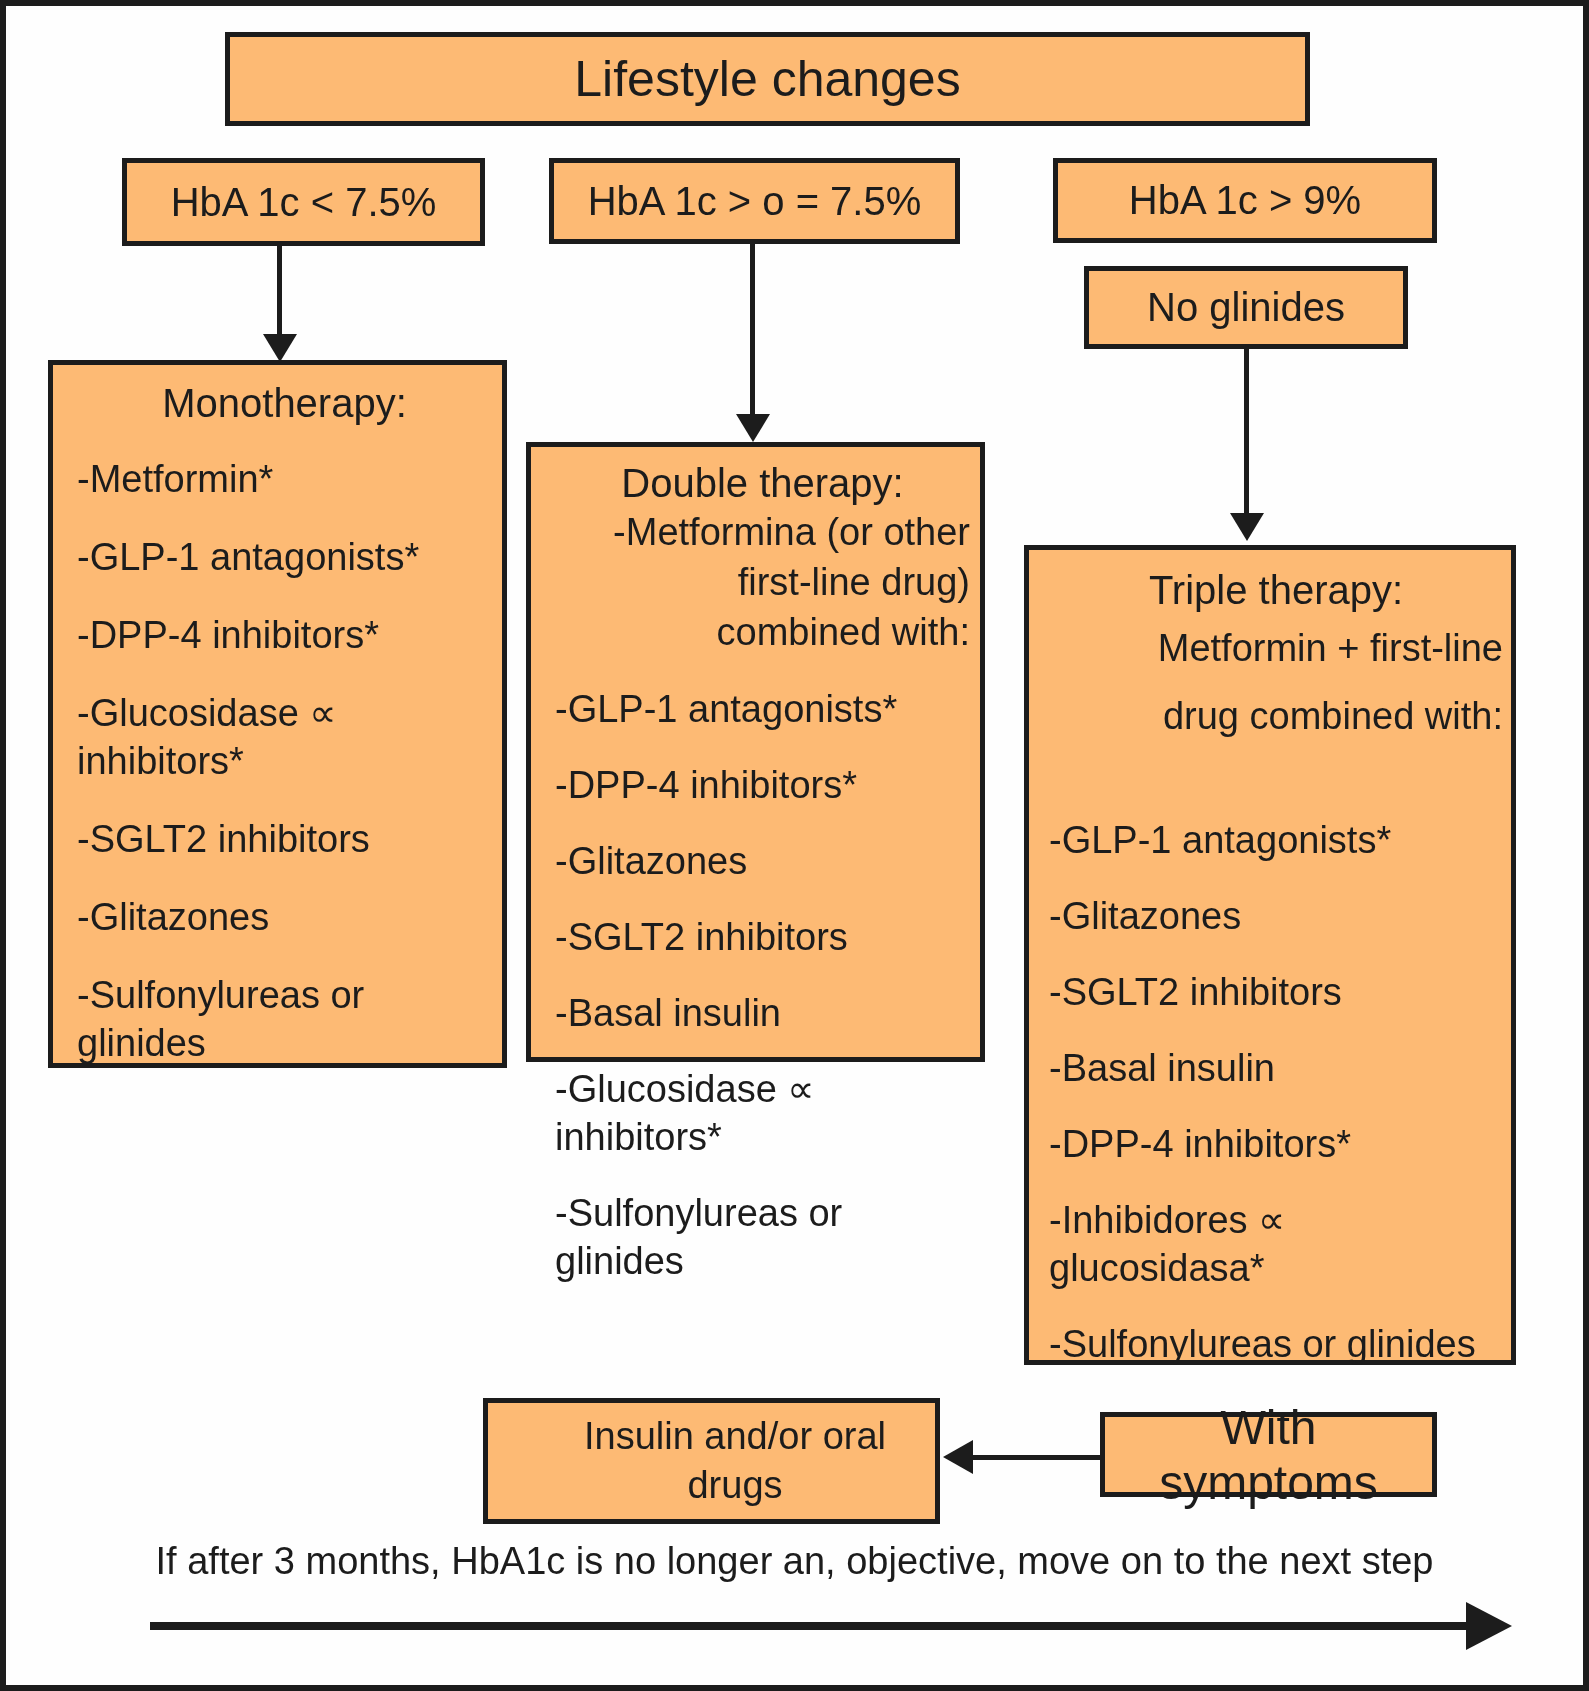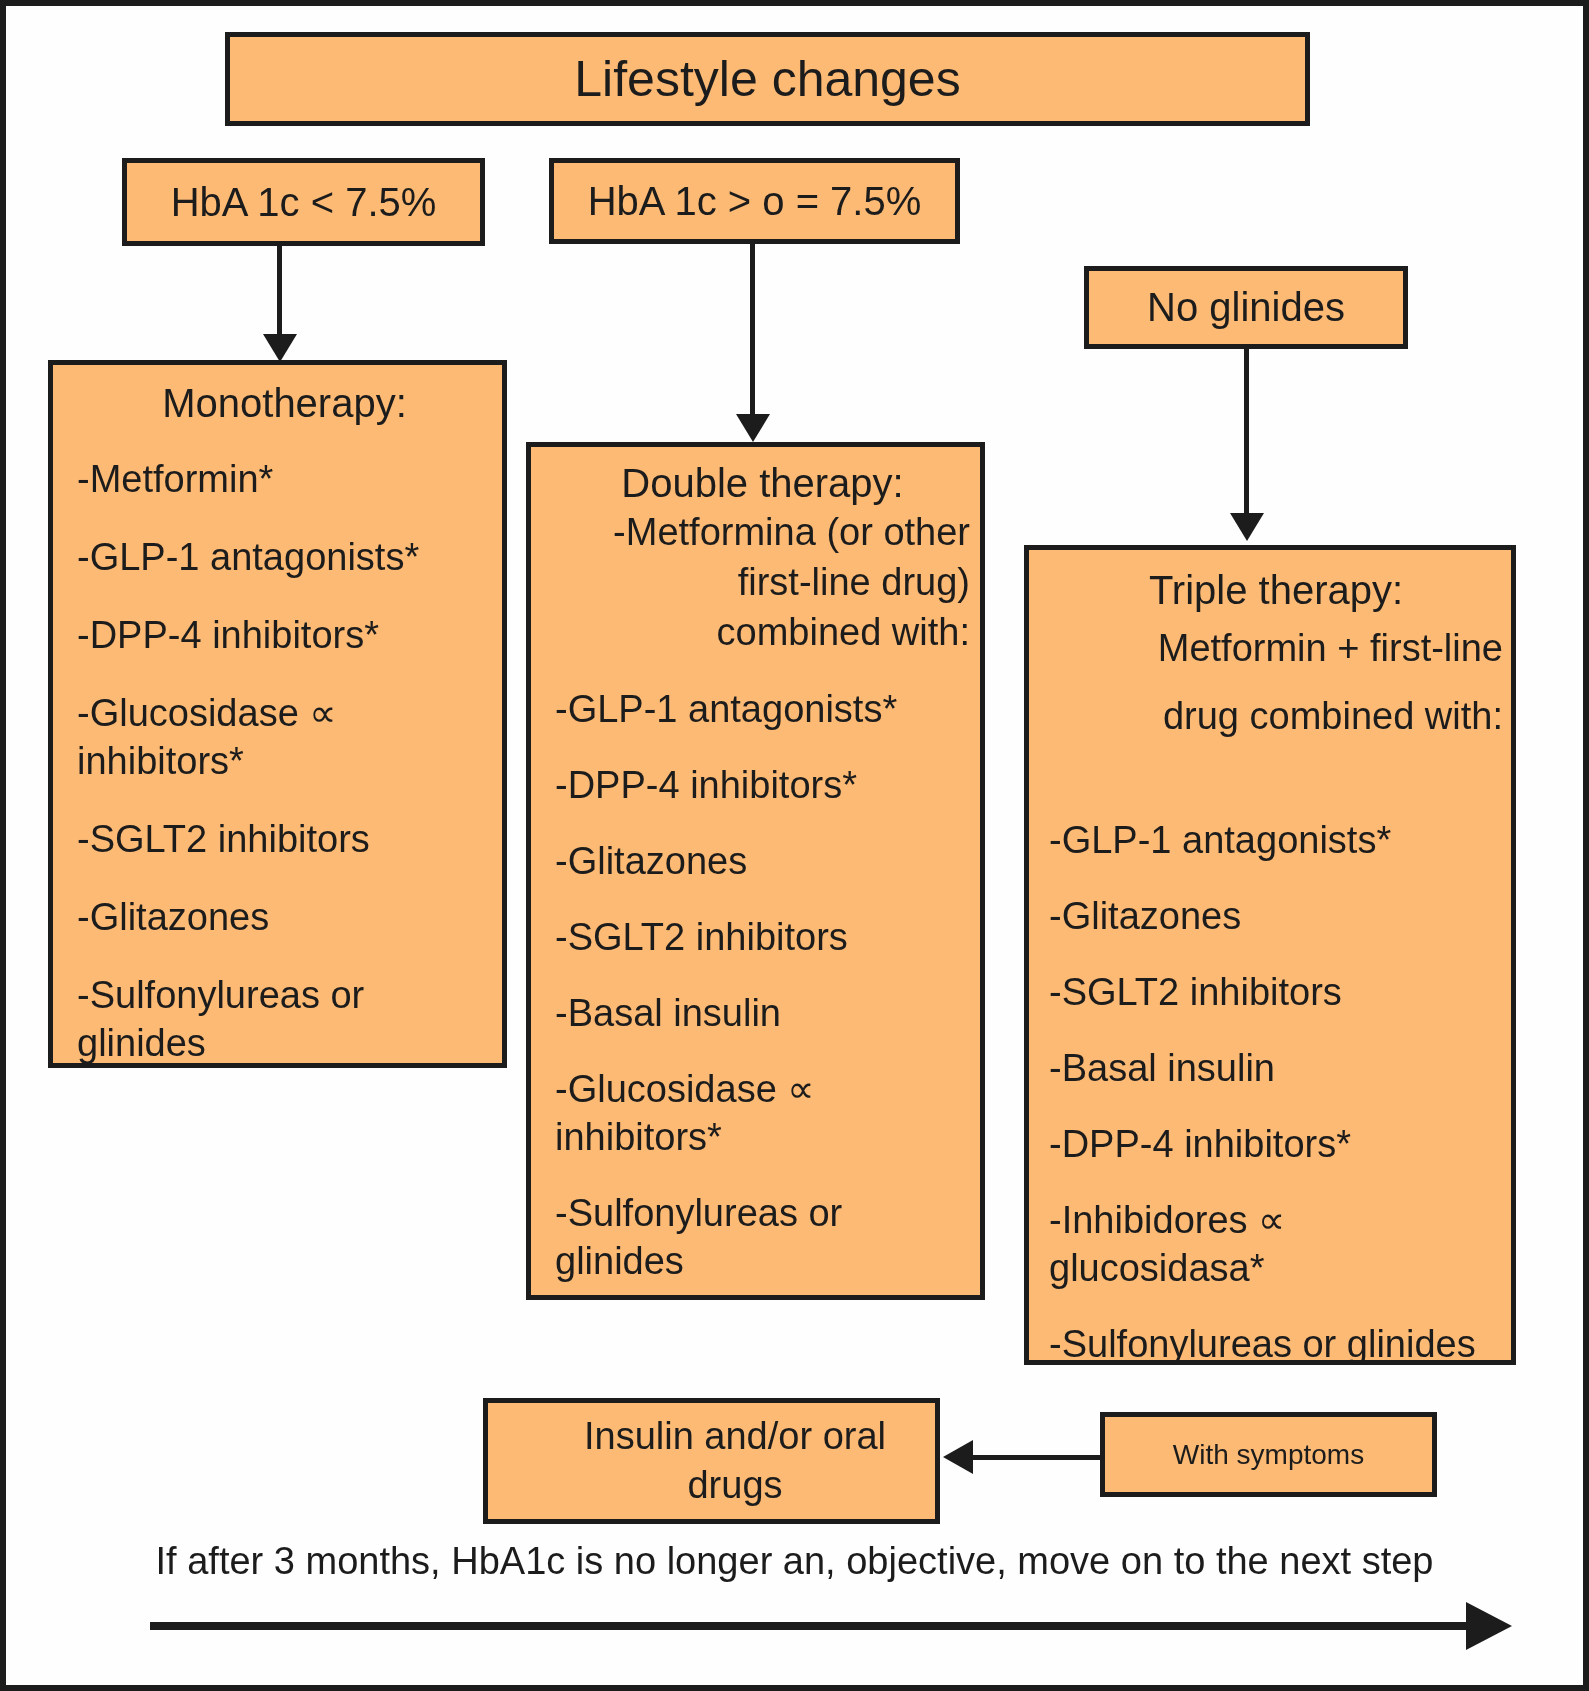--- a/index.html
+++ b/index.html
@@ -32,20 +32,23 @@
   <div class="box" style="left:225px;top:32px;width:1085px;height:94px;display:flex;align-items:center;justify-content:center;font-size:50px;">
     <span>Lifestyle changes</span>
   </div>
 
   <div class="box cond" style="left:122px;top:158px;width:363px;height:88px;">
     <span>HbA 1c &lt; 7.5%</span>
   </div>
   <div class="box cond" style="left:549px;top:158px;width:411px;height:86px;">
     <span>HbA 1c &gt; o = 7.5%</span>
   </div>
+  <div class="box cond" style="left:1053px;top:158px;width:384px;height:85px;">
+    <span>HbA 1c &gt; 9%</span>
+  </div>
 
   <div class="box cond" style="left:1084px;top:266px;width:324px;height:83px;">
     <span>No glinides</span>
   </div>
 
   <div class="stem" style="left:277px;top:246px;width:5px;height:92px;"></div>
   <div class="head-down" style="left:263px;top:334px;"></div>
 
   <div class="stem" style="left:750px;top:240px;width:5px;height:178px;"></div>
   <div class="head-down" style="left:736px;top:414px;"></div>
@@ -59,21 +62,21 @@
     <div class="item">-GLP-1 antagonists*</div>
     <div class="item">-DPP-4 inhibitors*</div>
     <div class="item">-Glucosidase ∝
 inhibitors*</div>
     <div class="item">-SGLT2 inhibitors</div>
     <div class="item">-Glitazones</div>
     <div class="item">-Sulfonylureas or
 glinides</div>
   </div>
 
-  <div class="box bigbox double-items" style="left:526px;top:442px;width:459px;height:858px;padding:12px 10px 0 24px;">
+  <div class="box bigbox double-items" style="left:526px;top:442px;width:459px;height:620px;padding:12px 10px 0 24px;">
     <div class="bb-title">Double therapy:</div>
     <div class="bb-sub">-Metformina (or other
 first-line drug)
 combined with:</div>
     <div class="item">-GLP-1 antagonists*</div>
     <div class="item">-DPP-4 inhibitors*</div>
     <div class="item">-Glitazones</div>
     <div class="item">-SGLT2 inhibitors</div>
     <div class="item">-Basal insulin</div>
     <div class="item">-Glucosidase ∝
@@ -94,21 +97,21 @@
     <div class="item" style="margin-top:28px;">-Inhibidores ∝
 glucosidasa*</div>
     <div class="item" style="margin-top:28px;">-Sulfonylureas or glinides</div>
   </div>
 
   <div class="box centered2" style="left:483px;top:1398px;width:457px;height:126px;padding-left:47px;">
     <span>Insulin and/or oral
 drugs</span>
   </div>
 
-  <div class="box cond" style="left:1100px;top:1412px;width:337px;height:85px;font-size:28px;">
+  <div class="box cond" style="left:1100px;top:1412px;width:337px;height:85px;font-size:48px;">
     <span>With symptoms</span>
   </div>
 
   <div class="stem" style="left:973px;top:1455px;width:127px;height:5px;"></div>
   <div class="head-left" style="left:943px;top:1440px;"></div>
 
   <div class="footer-text">If after 3 months, HbA1c is no longer an, objective, move on to the next step</div>
 
   <div class="stem" style="left:150px;top:1622px;width:1316px;height:8px;"></div>
   <div class="head-right-big" style="left:1466px;top:1602px;"></div>

